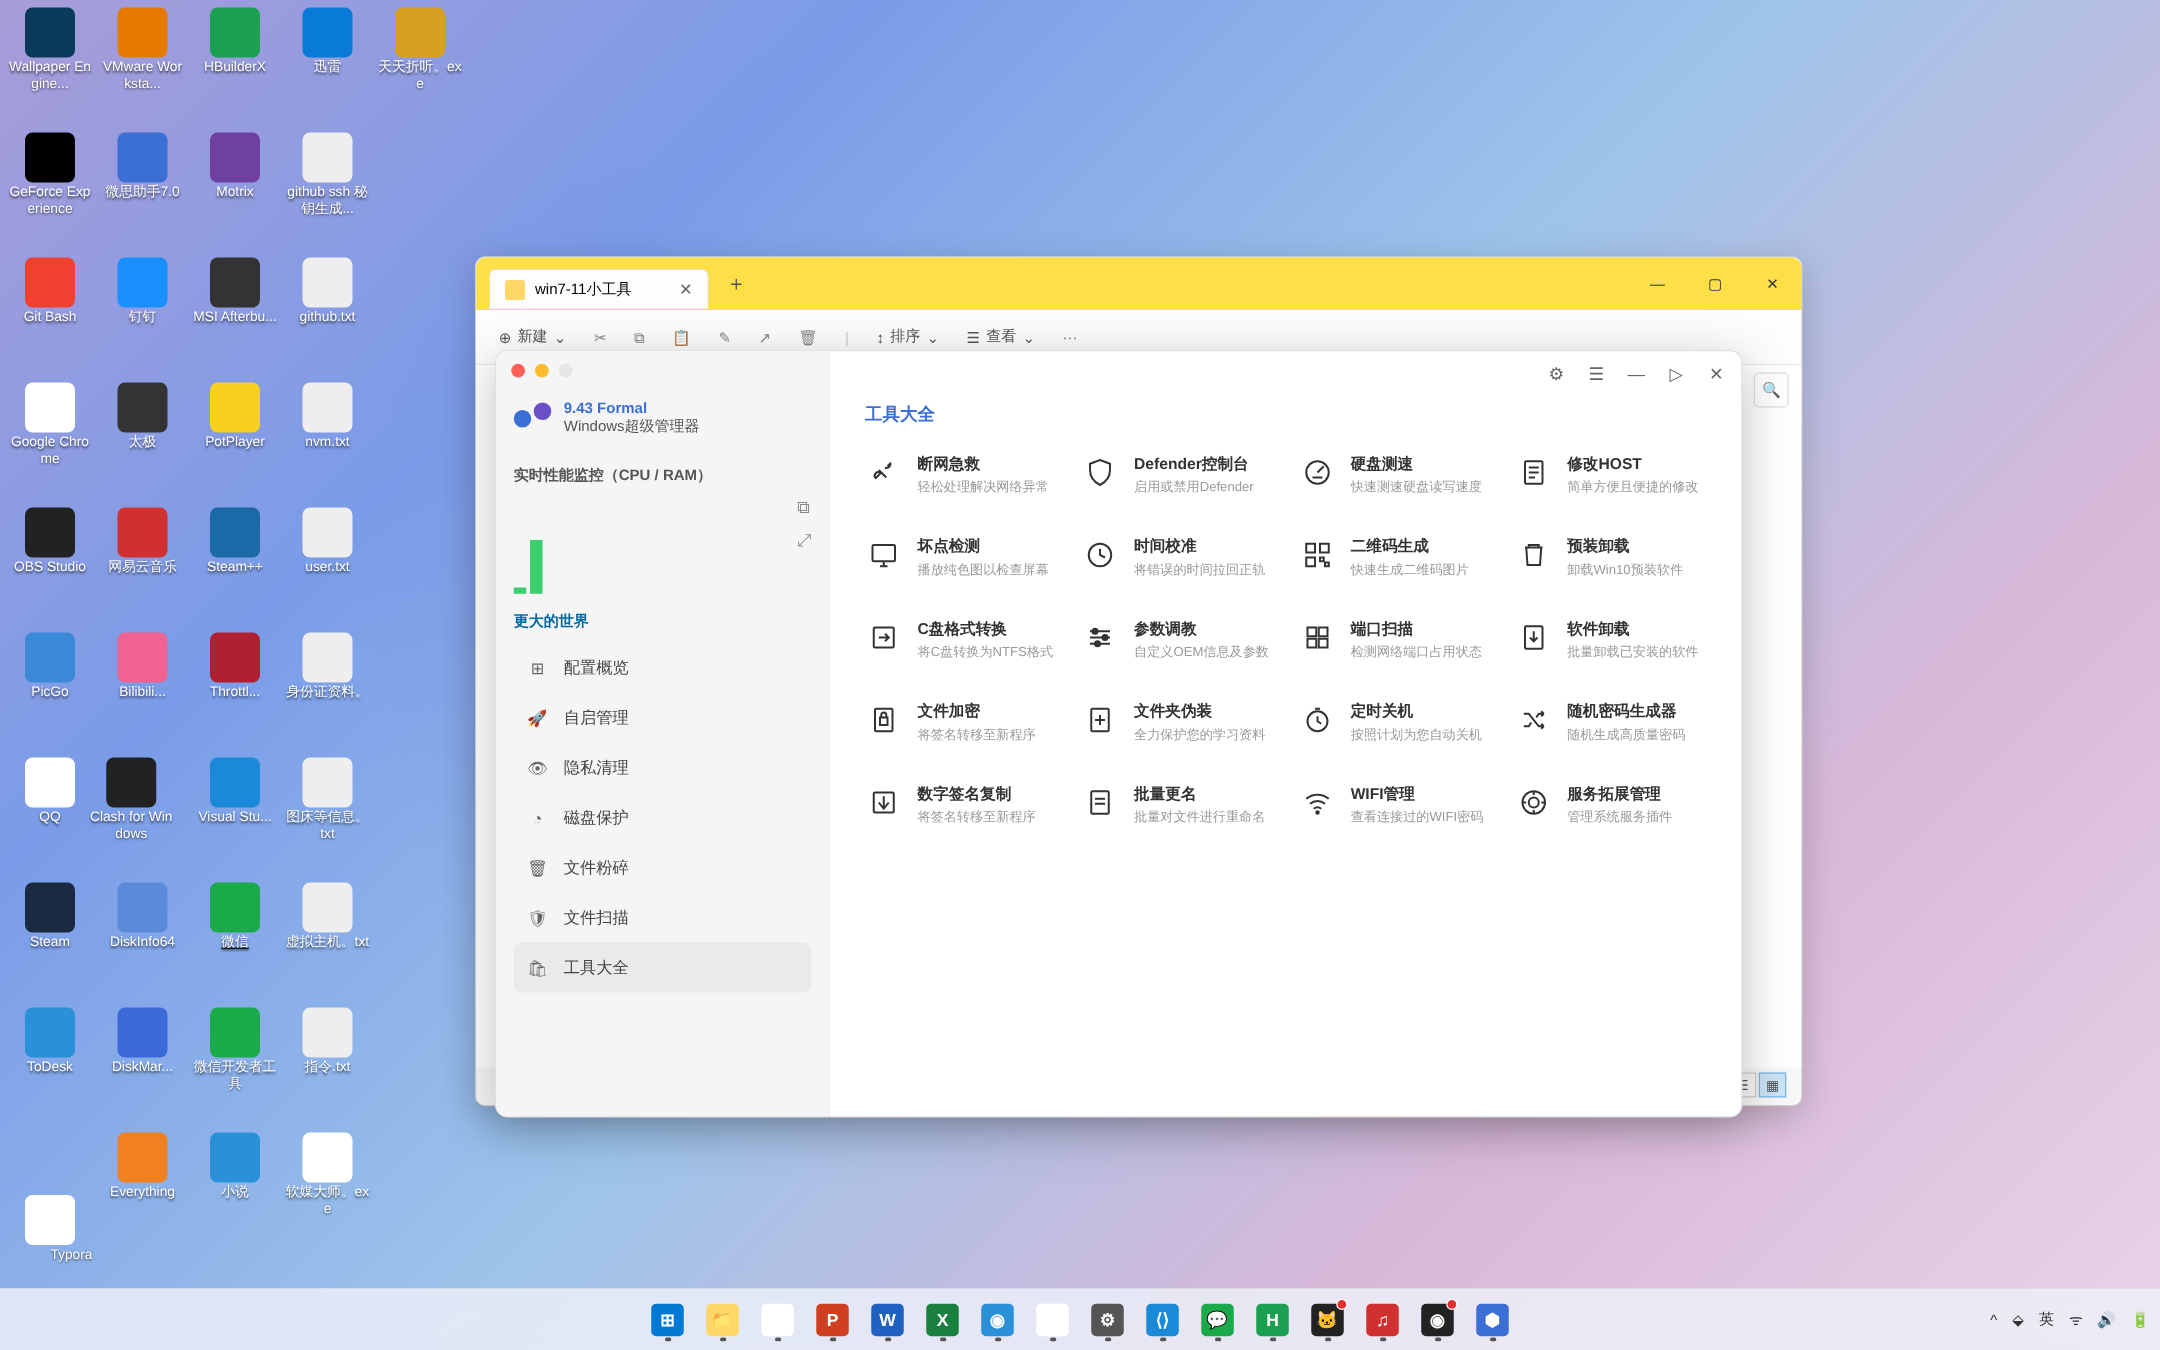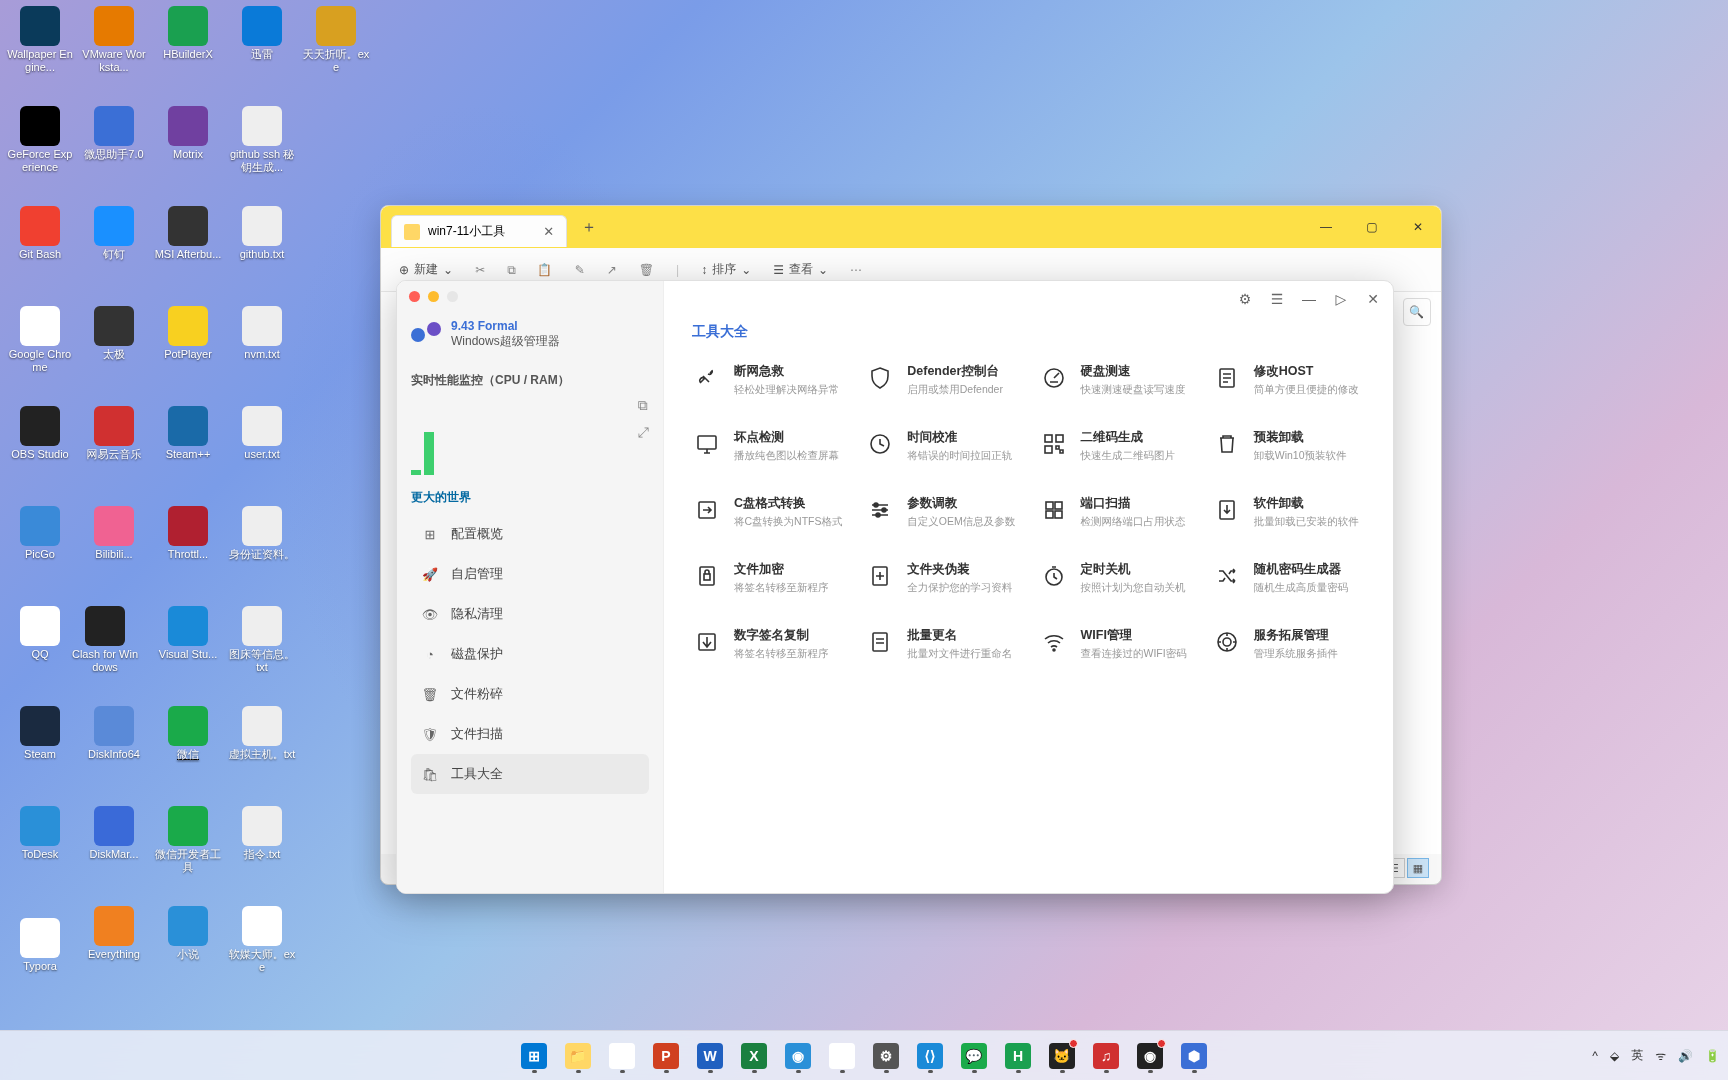--- a/index.html
+++ b/index.html
@@ -229,21 +229,21 @@
       <div class="lbl">DiskMar...</div>
     </div>
     <div class="dicon" style="left: 154px; top: 806px;">
       <div class="ico" style="background:#1aaa4a"></div>
       <div class="lbl">微信开发者工具</div>
     </div>
     <div class="dicon" style="left: 228px; top: 806px;">
       <div class="ico" style="background:#eee"></div>
       <div class="lbl">指令.txt</div>
     </div>
-    <div class="dicon" style="left: 6px; top: 918px;">
+    <div class="dicon" style="left: 6px; top: 956px; text-align: right;">
       <div class="ico" style="background:#fff"></div>
       <div class="lbl">Typora</div>
     </div>
     <div class="dicon" style="left: 80px; top: 906px;">
       <div class="ico" style="background:#f08020"></div>
       <div class="lbl">Everything</div>
     </div>
     <div class="dicon" style="left: 154px; top: 906px;">
       <div class="ico" style="background:#2a90d8"></div>
       <div class="lbl">小说</div>

